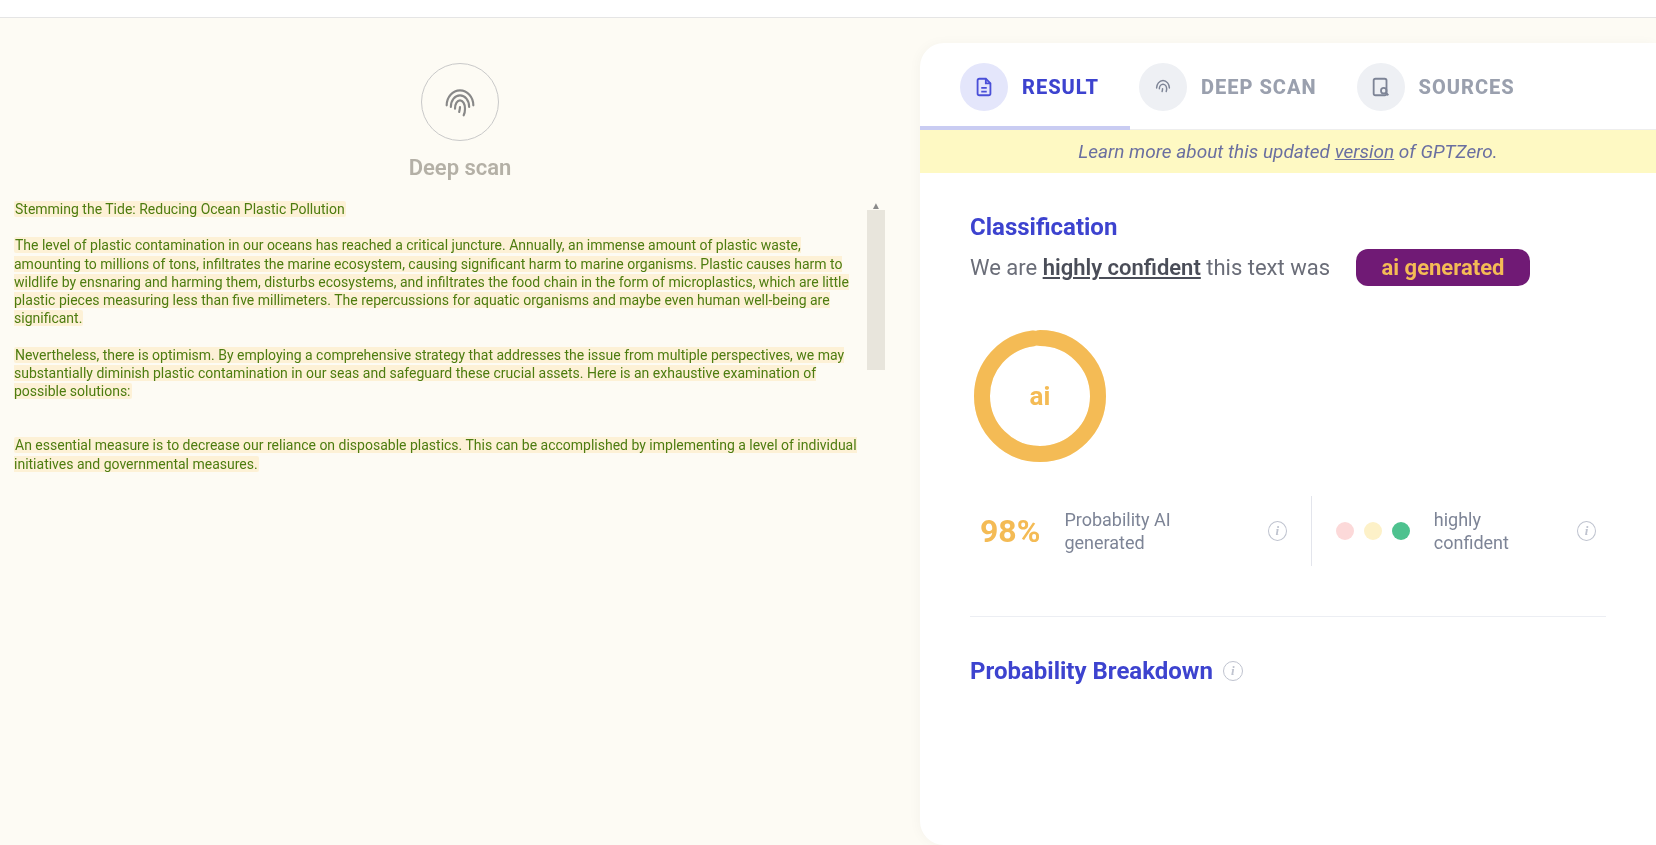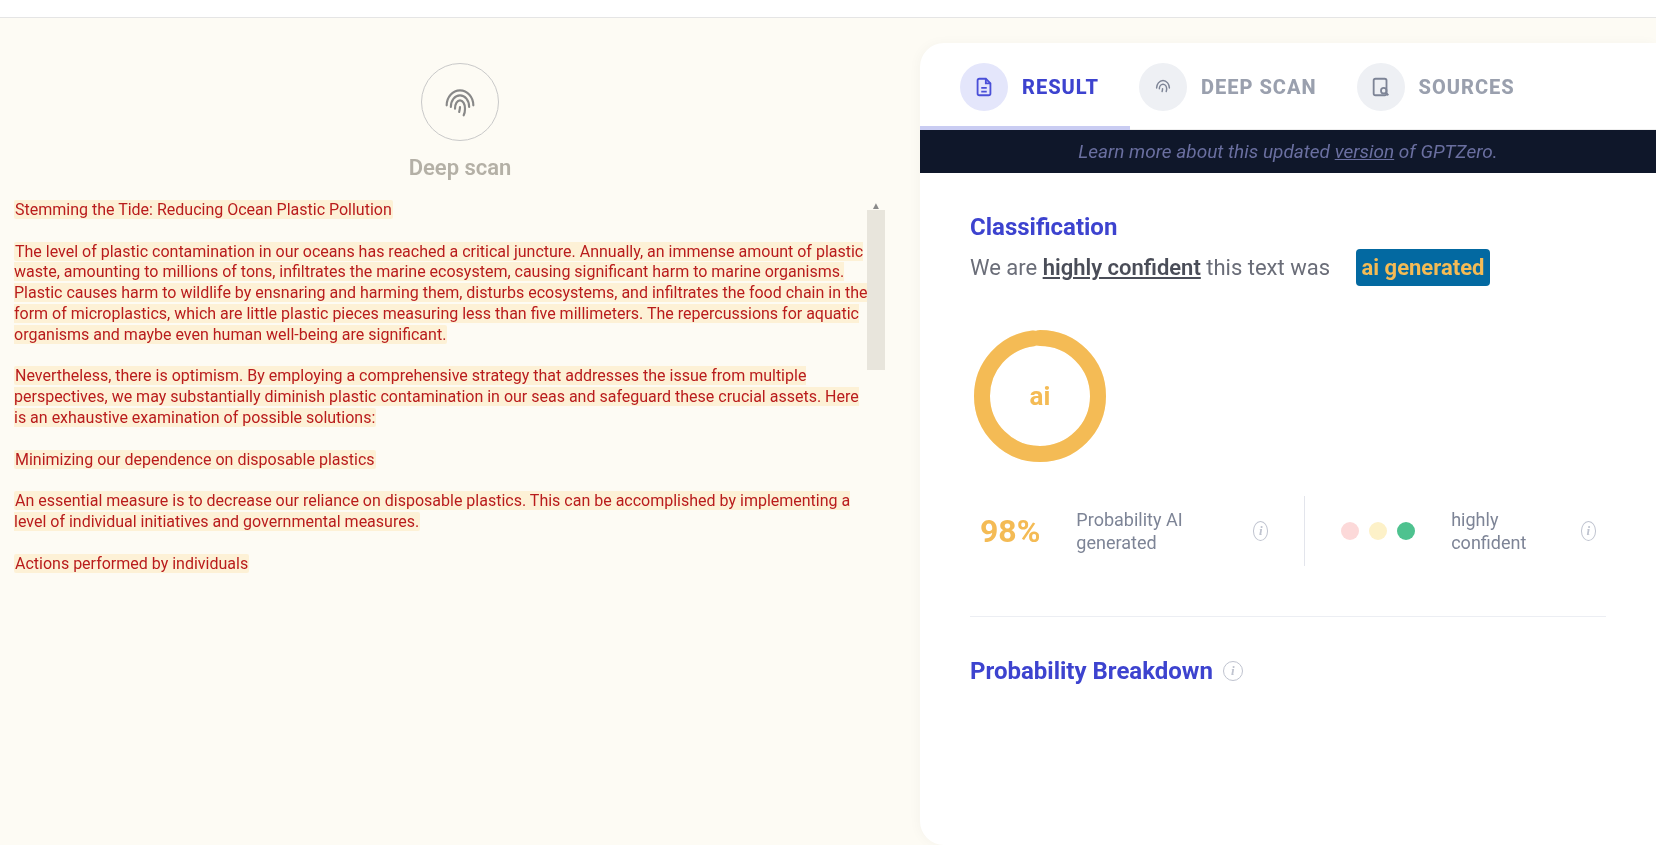--- a/index.html
+++ b/index.html
@@ -6,47 +6,47 @@
 html,body{width:1656px;height:845px;font-family:-apple-system,BlinkMacSystemFont,"Segoe UI",Roboto,Arial,sans-serif;overflow:hidden;background:#fdfbf4}
 .top-bar{height:18px;background:#fff;border-bottom:1px solid #e5e5e5}
 .page{display:flex;height:calc(845px - 18px)}
 
 .left-wrap{flex:0 0 920px;padding:25px 0 0 0}
 .left-card{background:#fdfbf4;border-radius:24px;padding:20px 10px 20px 10px;height:100%}
 .scan-head{display:flex;flex-direction:column;align-items:center;gap:14px;margin-bottom:20px}
 .fp-circle{width:78px;height:78px;border:1px solid #c9c9c9;border-radius:50%;display:flex;align-items:center;justify-content:center;color:#888}
 .scan-label{color:#b4b0a6;font-size:22px;font-weight:600}
 .text-area{position:relative;padding:0 0 0 4px;height:560px;overflow:hidden}
-.text-content{font-size:16px;line-height:1.3;color:#b91c1c;padding-right:40px}
+.text-content{font-size:14px;line-height:1.3;color:#4d7c0f;padding-right:40px}
 .hl{background:#fdf1d6;border-radius:2px;padding:0 1px}
 .text-content p{margin:0}
 .vscroll{position:absolute;right:25px;top:10px;width:18px;height:160px;background:#e8e5dc}
 .vscroll-up{position:absolute;right:25px;top:0;width:18px;height:10px;display:flex;align-items:center;justify-content:center;color:#8a8a8a;font-size:10px}
 
 .right-wrap{flex:1;padding:25px 0 0 0}
 .right-card{background:#fff;border-radius:24px 0 0 24px;height:100%;box-shadow:-2px 0 12px rgba(0,0,0,0.03);overflow:hidden;display:flex;flex-direction:column}
 .tabs{display:flex;gap:40px;padding:20px 40px 0 40px;border-bottom:1px solid #eee;position:relative}
 .tab{display:flex;align-items:center;gap:14px;padding-bottom:18px;cursor:pointer}
 .tab-ic{width:48px;height:48px;border-radius:50%;background:#eef0f4;display:flex;align-items:center;justify-content:center;color:#7d8496}
 .tab.active .tab-ic{background:#e4e6fb;color:#4a4fd8}
 .tab-lb{font-size:20px;font-weight:800;letter-spacing:1px;color:#9aa0ae}
 .tab.active .tab-lb{color:#3d43cf}
 .tab-underline{position:absolute;bottom:-1px;left:0;height:4px;width:210px;background:#c9ccf2}
-.banner{background:#0f172a;padding:10px 20px;text-align:center;color:#6a6fa0;font-style:italic;font-size:19px}
+.banner{background:#fef9c3;padding:10px 20px;text-align:center;color:#6a6fa0;font-style:italic;font-size:19px}
 .banner .u{text-decoration:underline}
 .body{padding:40px 50px 20px 50px;overflow:auto;flex:1}
 .cls-h{color:#3d43cf;font-size:24px;font-weight:700;margin-bottom:8px}
 .cls-line{font-size:22px;color:#6a6d78}
 .conf{text-decoration:underline;color:#4a4d58;font-weight:600}
-.badge{display:inline-block;background:#0369a1;color:#f4bb55;font-weight:700;padding:6px 6px;border-radius:4px;margin-left:20px;font-size:22px}
+.badge{display:inline-block;background:#701a75;color:#f4bb55;font-weight:700;padding:6px 26px;border-radius:12px;margin-left:20px;font-size:22px}
 .donut-row{display:flex;justify-content:flex-start;margin:40px 0 30px 0}
 .donut{width:140px;height:140px;position:relative}
 .donut svg{transform:rotate(-90deg)}
 .donut-lb{position:absolute;inset:0;display:flex;align-items:center;justify-content:center;color:#f4bb55;font-size:26px;font-weight:700}
-.stats{display:flex;align-items:center;gap:36px;justify-content:flex-end;padding:0 10px}
+.stats{display:flex;align-items:center;gap:24px;justify-content:space-between;padding:0 10px}
 .pct{color:#f4bb55;font-size:32px;font-weight:700}
 .pct-lb{color:#7d8496;font-size:18px;line-height:1.3}
 .info-ic{width:20px;height:20px;border:1.5px solid #bfc3cf;border-radius:50%;display:inline-flex;align-items:center;justify-content:center;color:#bfc3cf;font-size:13px;font-weight:700;font-style:italic;font-family:serif}
 .vline{width:1px;height:70px;background:#e3e5ec}
 .dots{display:flex;gap:10px;align-items:center}
 .dot{width:18px;height:18px;border-radius:50%}
 .d1{background:#fcd9d9}
 .d2{background:#fdf1c8}
 .d3{background:#4ec28f}
 .hr{height:1px;background:#eceef3;margin:50px 0 40px 0}
@@ -77,25 +77,23 @@
       <div class="text-area">
         <div class="vscroll-up">▲</div>
         <div class="vscroll"></div>
         <div class="text-content">
           <p><span class="hl">Stemming the Tide: Reducing Ocean Plastic Pollution</span></p>
           <p>&nbsp;</p>
           <p><span class="hl">The level of plastic contamination in our oceans has reached a critical juncture. Annually, an immense amount of plastic waste, amounting to millions of tons, infiltrates the marine ecosystem, causing significant harm to marine organisms. Plastic causes harm to wildlife by ensnaring and harming them, disturbs ecosystems, and infiltrates the food chain in the form of microplastics, which are little plastic pieces measuring less than five millimeters. The repercussions for aquatic organisms and maybe even human well-being are significant.</span></p>
           <p>&nbsp;</p>
           <p><span class="hl">Nevertheless, there is optimism. By employing a comprehensive strategy that addresses the issue from multiple perspectives, we may substantially diminish plastic contamination in our seas and safeguard these crucial assets. Here is an exhaustive examination of possible solutions:</span></p>
           <p>&nbsp;</p>
-          <p><span class="hl">Minimizing our dependence on disposable plastics</span></p>
           <p>&nbsp;</p>
           <p><span class="hl">An essential measure is to decrease our reliance on disposable plastics. This can be accomplished by implementing a level of individual initiatives and governmental measures.</span></p>
           <p>&nbsp;</p>
-          <p><span class="hl">Actions performed by individuals</span></p>
         </div>
       </div>
     </div>
   </div>
 
   <div class="right-wrap">
     <div class="right-card">
 
       <div class="tabs">
         <div class="tab-underline"></div>

